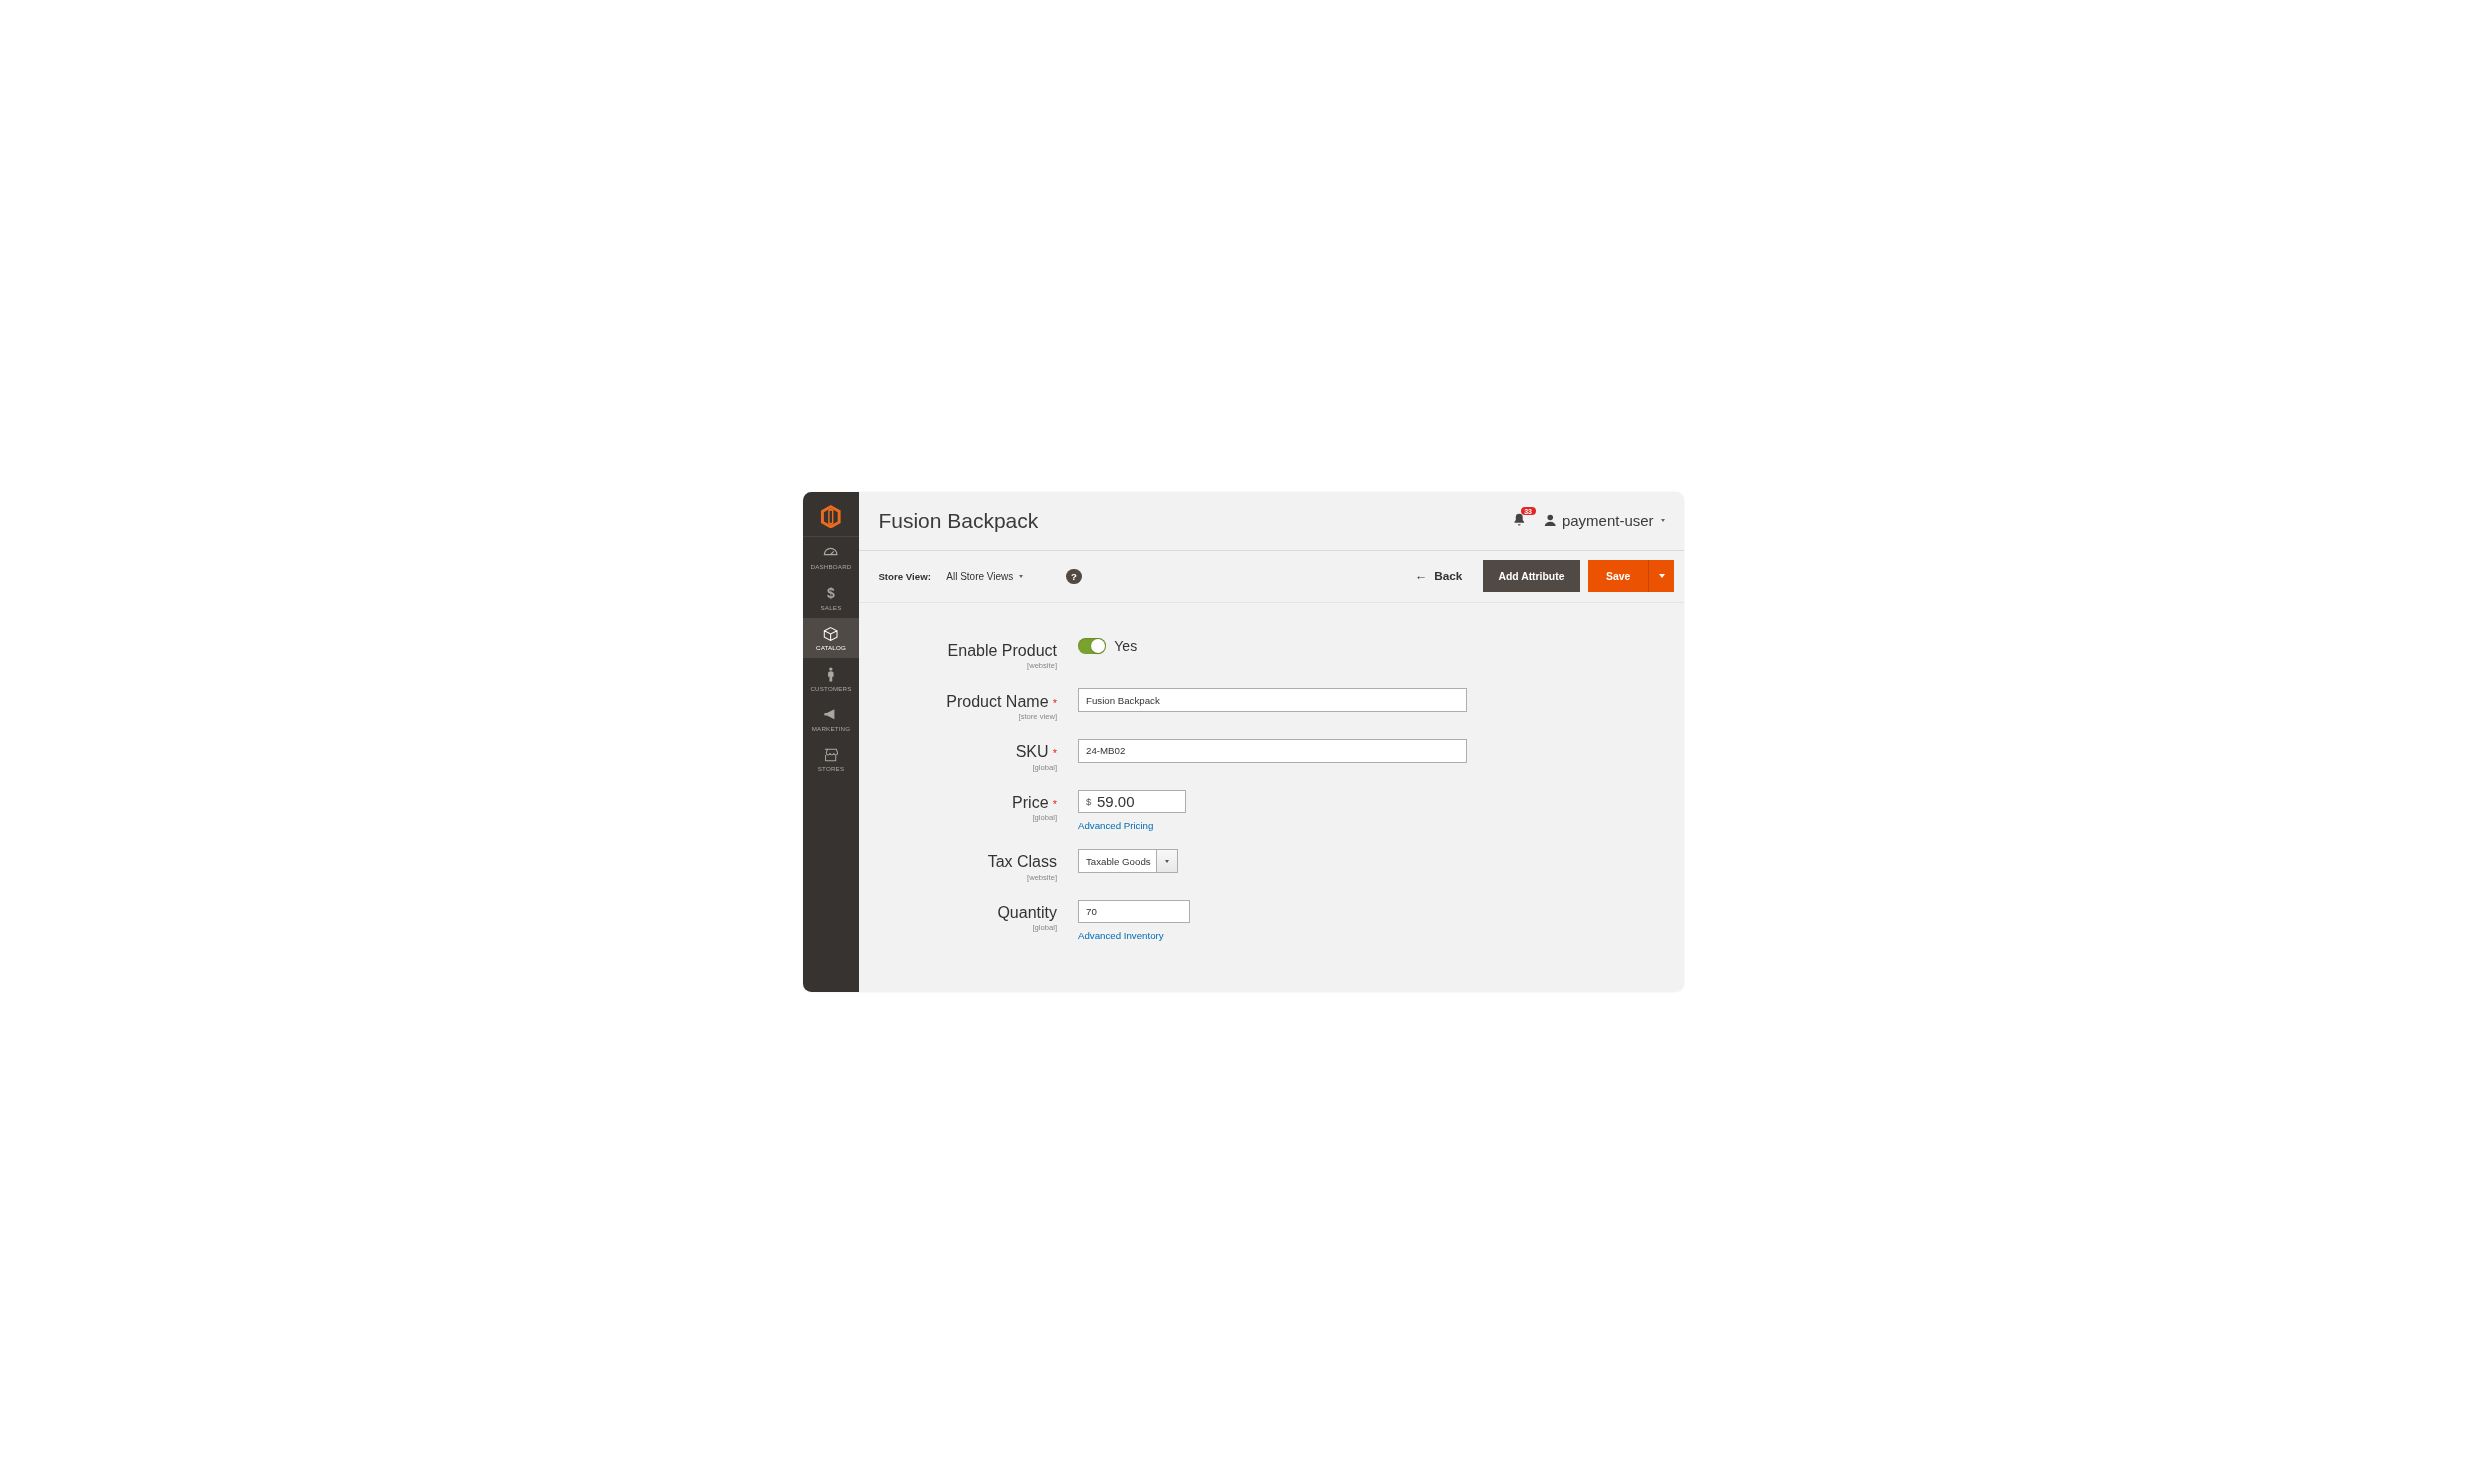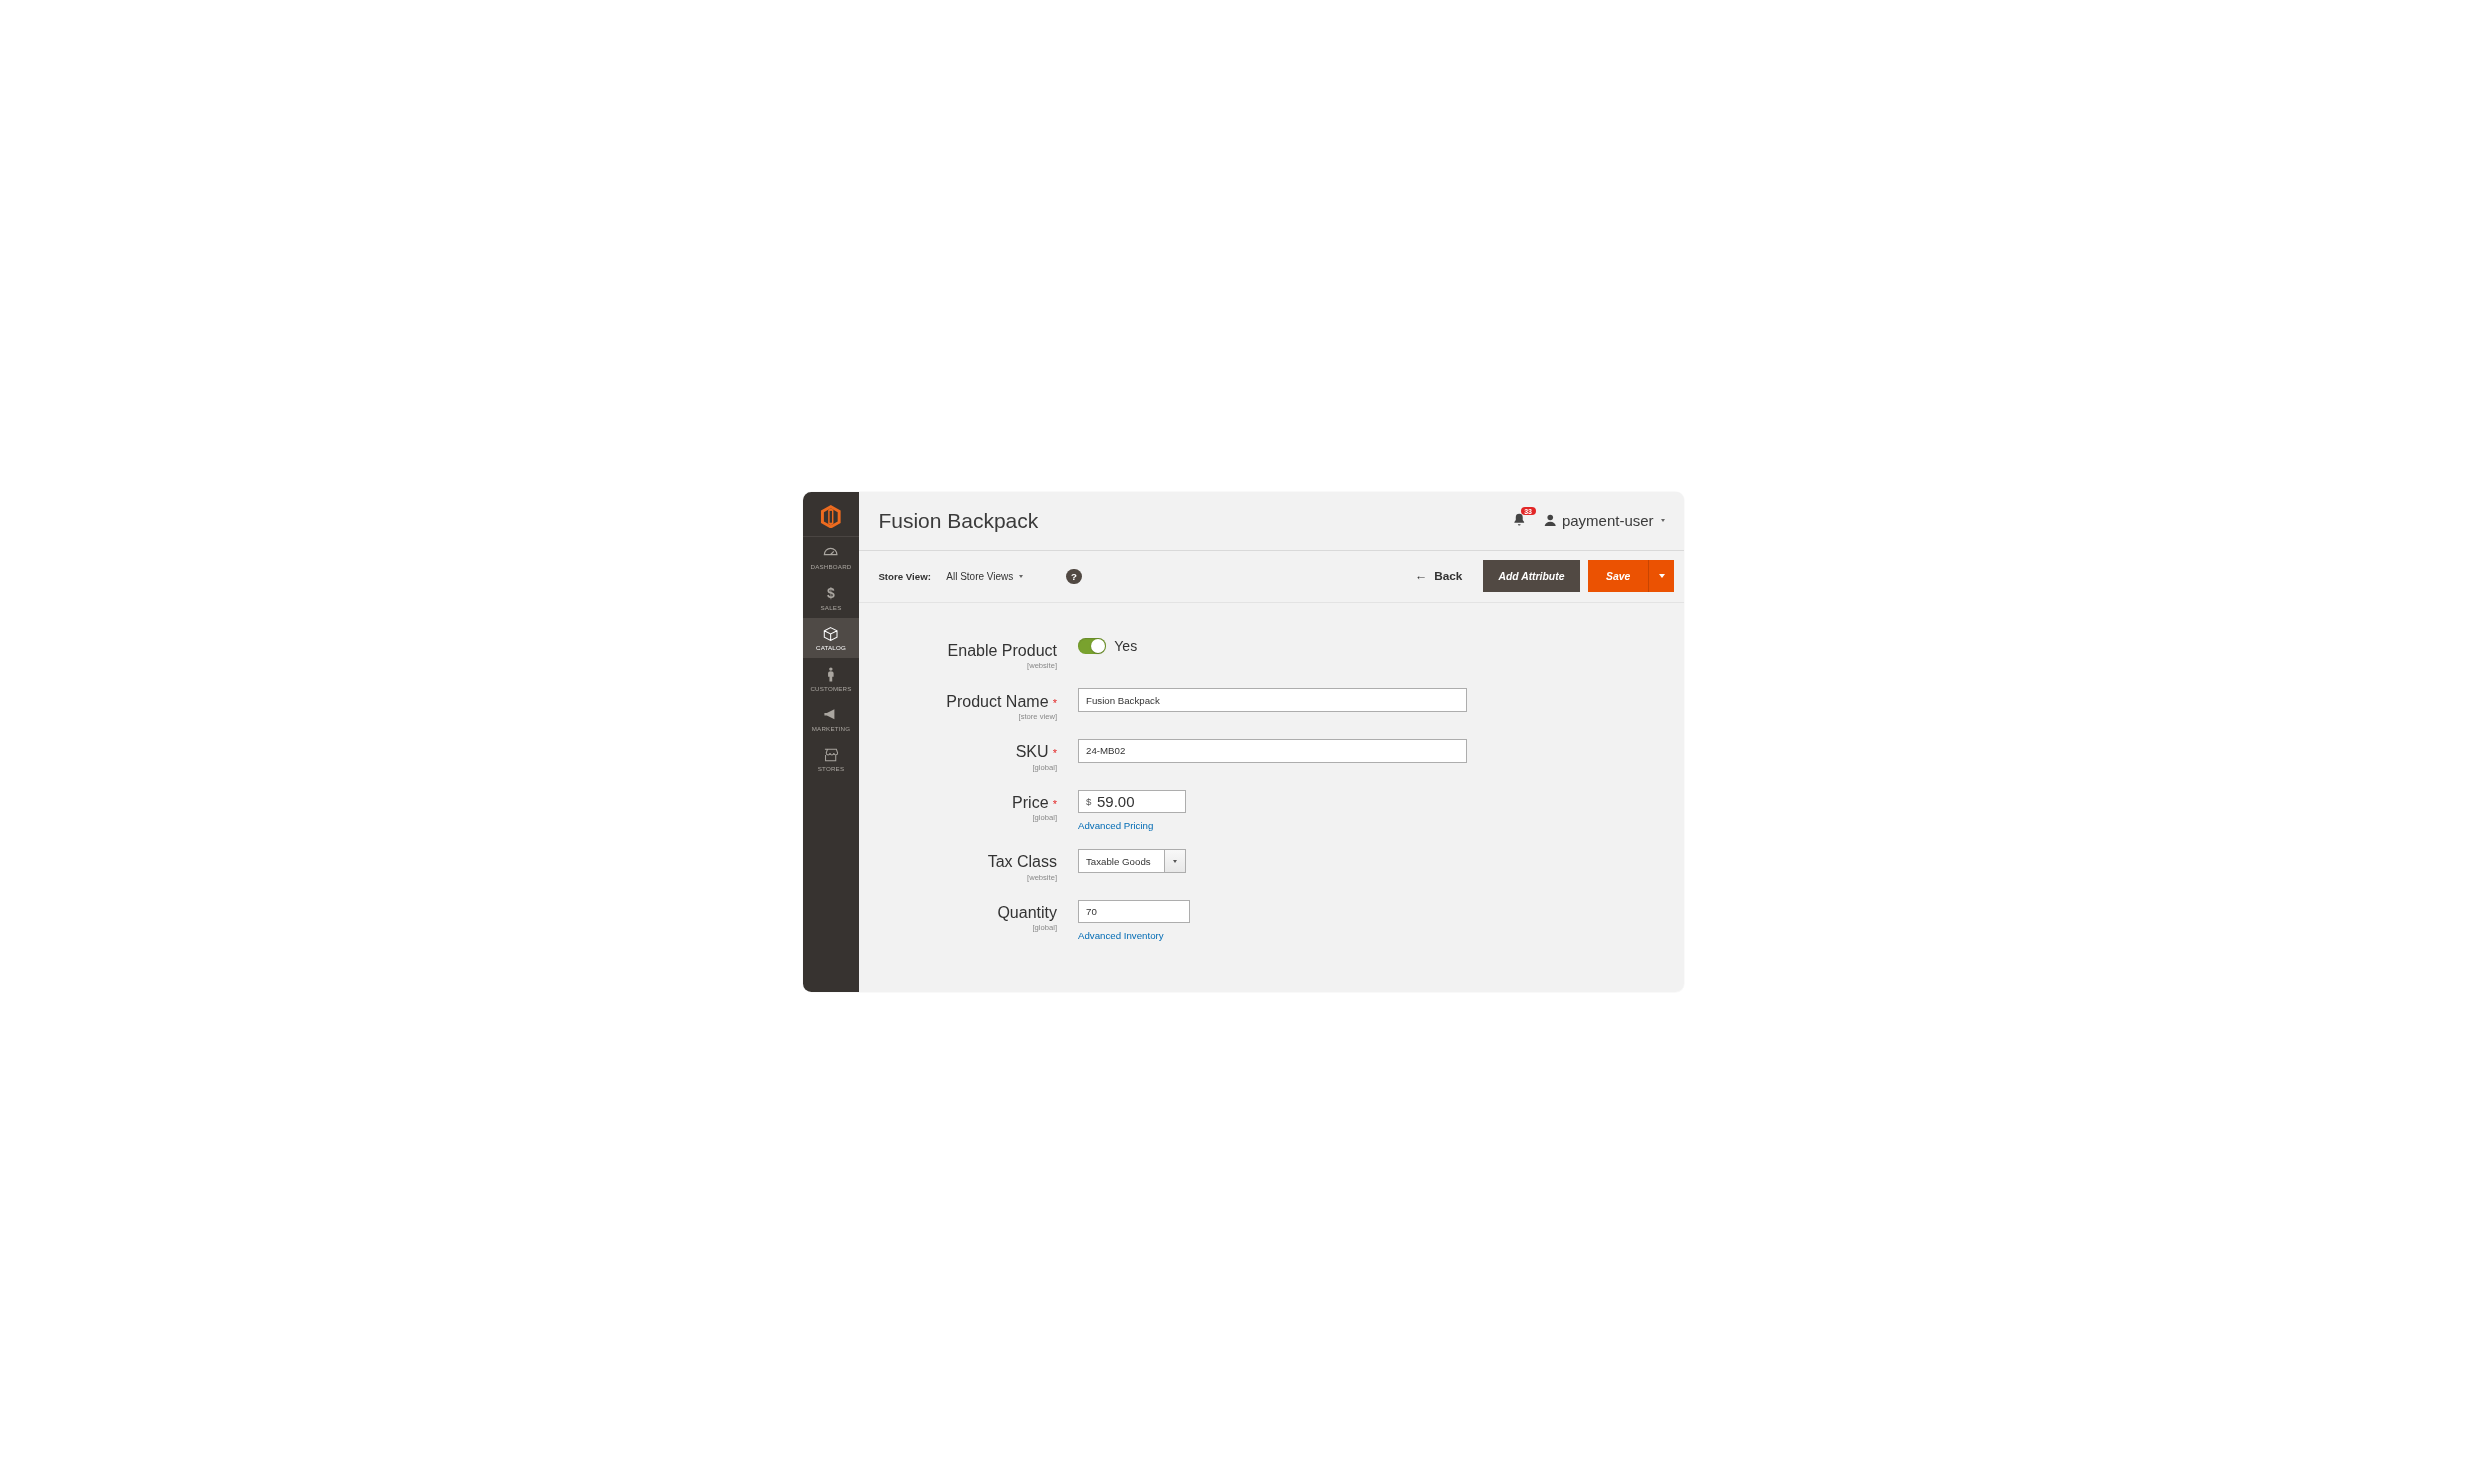--- a/index.html
+++ b/index.html
@@ -100,21 +100,21 @@
   .store-view-select .caret { width:0;height:0;border-left:2.8px solid transparent;border-right:2.8px solid transparent;border-top:3.5px solid #666;}
   .help-icon {
     width: 15.3px; height:15.3px; border-radius:50%; background:#514943; color:#fff;
     display:flex;align-items:center;justify-content:center; font-size:9.7px; font-weight:700; cursor:pointer; margin-left: 28px;
   }
   .toolbar-right { display:flex; align-items:center; gap:8.3px; }
   .back-link { display:flex; align-items:center; gap:7px; font-size:11.8px; font-weight:600; color:#333; cursor:pointer; margin-right: 12.5px;}
   .back-link .arrow { font-size: 12.5px; }
   .btn {
     height: 32px; padding: 0 15.3px; font-size: 10.4px; font-weight:600;
-    border:none; cursor:pointer; display:flex; align-items:center; justify-content:center;font-style:italic;
+    border:none; cursor:pointer; display:flex; align-items:center; justify-content:center;
   }
   .btn-secondary { background:#514943; color:#fff; }
   .btn-primary { background:#eb5202; color:#fff;text-align:center; }
   .save-group { display:flex; }
   .save-group .btn-primary { padding: 0 18px; }
   .save-dd {
     width: 26px; height:32px; background:#eb5202; border-left:0.7px solid rgba(0,0,0,.15);
     display:flex; align-items:center; justify-content:center; cursor:pointer;
   }
   .save-dd .caret { width:0;height:0;border-left:3.5px solid transparent;border-right:3.5px solid transparent;border-top:4.2px solid #fff;}
@@ -148,21 +148,21 @@
     width:22px; height:22px; border-left:0.7px solid #adadad;
     background: linear-gradient(#f8f8f8,#e8e8e8);
     display:flex;align-items:center;justify-content:center; cursor:pointer;
   }
   .select .select-btn .caret { width:0;height:0;border-left:2.8px solid transparent;border-right:2.8px solid transparent;border-top:3.5px solid #555;}
   .text-input { width: 389px; }
   .text-input input { border:none; outline:none; width:100%; font-size:9.7px; color:#333; background:transparent;}
   .price-input { width: 108px; gap: 5.6px; }
   .price-input .currency { color:#555; }
   .price-input input { border:none; outline:none; width:100%; font-size:15px; color:#333; background:transparent;}
-  .select-sm { width:108px; display:flex; justify-content:space-between; padding-right:0;}
+  .select-sm { width:100px; display:flex; justify-content:space-between; padding-right:0;}
   .select-sm .select-btn {
     width:21px; height:22px; border-left:0.7px solid #adadad;
     background: linear-gradient(#f8f8f8,#e8e8e8);
     display:flex;align-items:center;justify-content:center; cursor:pointer;
   }
   .select-sm .select-btn .caret { width:0;height:0;border-left:2.8px solid transparent;border-right:2.8px solid transparent;border-top:3.5px solid #555;}
   .qty-input { width:112px;}
   .link-under { color:#006bb4; font-size:9.7px; margin-top:7px; cursor:pointer; display:inline-block;}
 </style>
 </head>

